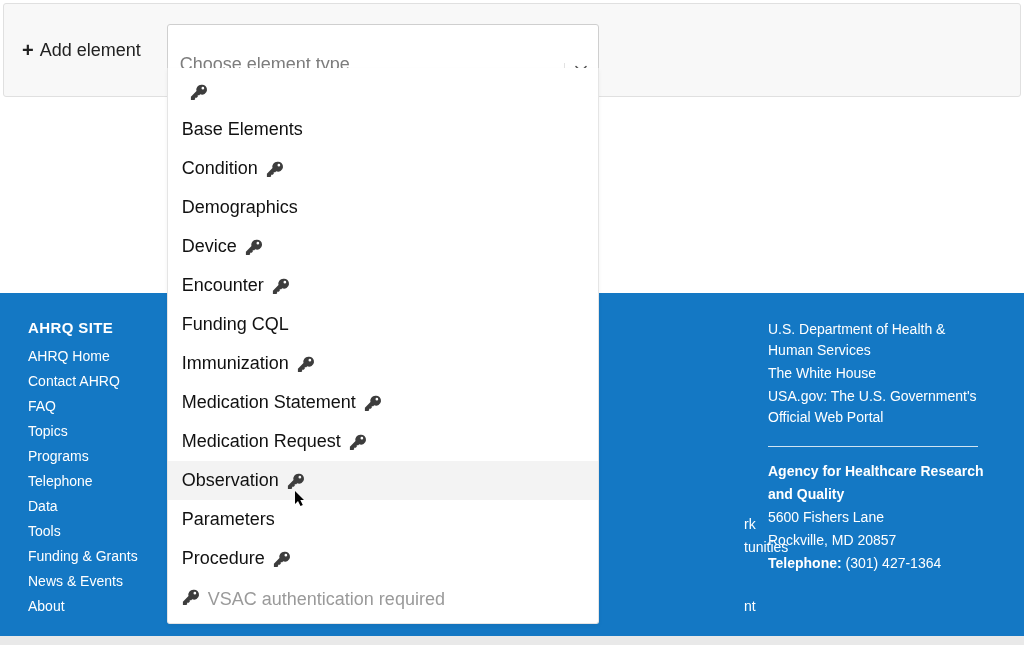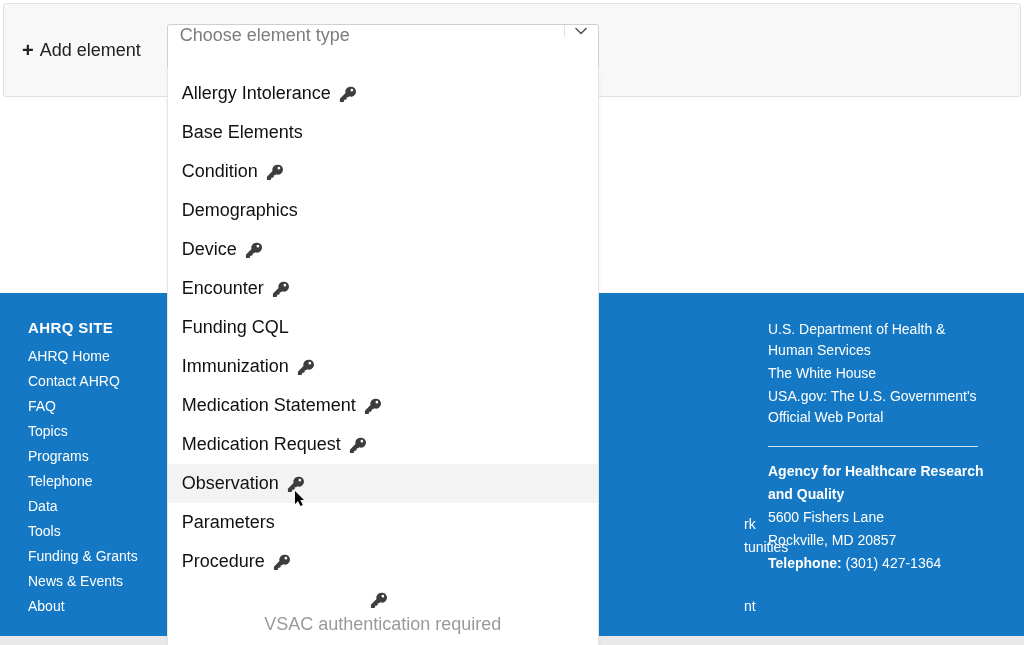--- a/index.html
+++ b/index.html
@@ -40,21 +40,21 @@
     margin-left: 26px;
     position: relative;
   }
   .combo-box {
     width: 432px;
     height: 52px;
     background: #fff;
     border: 1px solid #cfcfcf;
     border-radius: 3px;
     display: flex;
-    align-items: flex-start;
+    align-items: flex-end;
   }
   .combo-input {
     flex: 1;
     border: none;
     outline: none;
     font-size: 18px;
     color: #7d7d7d;
     padding: 0 12px;
     background: transparent;
   }
@@ -97,21 +97,20 @@
     margin-left: 8px;
     display: inline-flex;
   }
   .key-icon svg { width: 18px; height: 18px; }
   .combo-footer {
     padding: 10px 14px 12px 14px;
     font-size: 18px;
     color: #9a9a9a;
     display: flex;
     align-items: center;
-    flex-direction: column;
   }
   .combo-footer .key-icon { margin-right: 8px; margin-left: 0; }
 
   
   .cursor-ptr {
     position: absolute;
     left: 295px;
     top: 491px;
     z-index: 30;
   }
@@ -241,21 +240,20 @@
     <div class="combo-box">
       <input class="combo-input" type="text" placeholder="Choose element type" style="">
       <span class="combo-caret">
         <svg viewBox="0 0 12 12">
             <path d="M1 3.5 L6 8.5 L11 3.5" stroke="#555" stroke-width="1.6" fill="none" stroke-linecap="round" stroke-linejoin="round"></path>
           </svg>
       </span>
     </div>
     <div class="combo-list" id="combo-list">
         <div class="combo-item">
-          <span>Allergy Intolerance</span>
           <span class="key-icon">
             <svg viewBox="0 0 20 20">
               <use href="#key-shape"></use>
             </svg>
           </span>
         </div>
         <div class="combo-item">
           <span>Base Elements</span>
         </div>
         <div class="combo-item">

